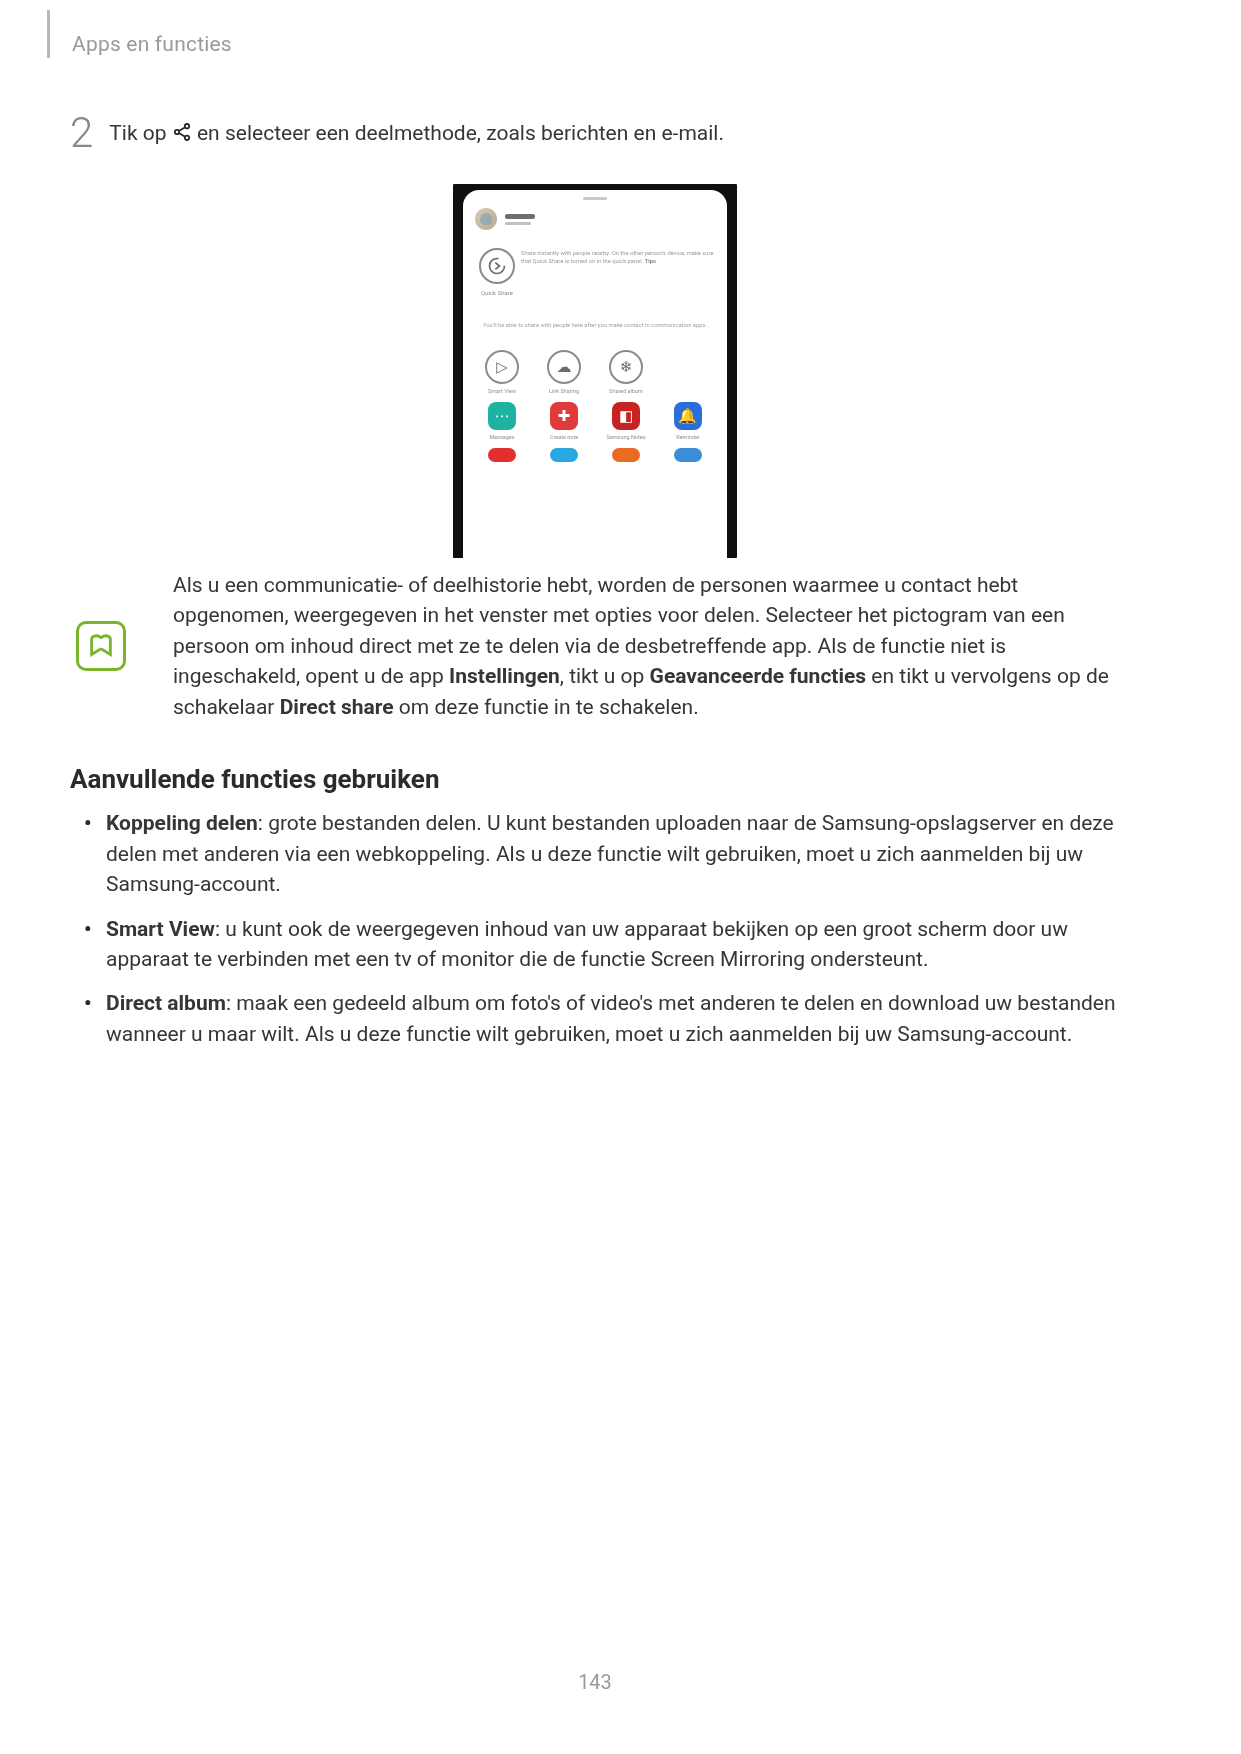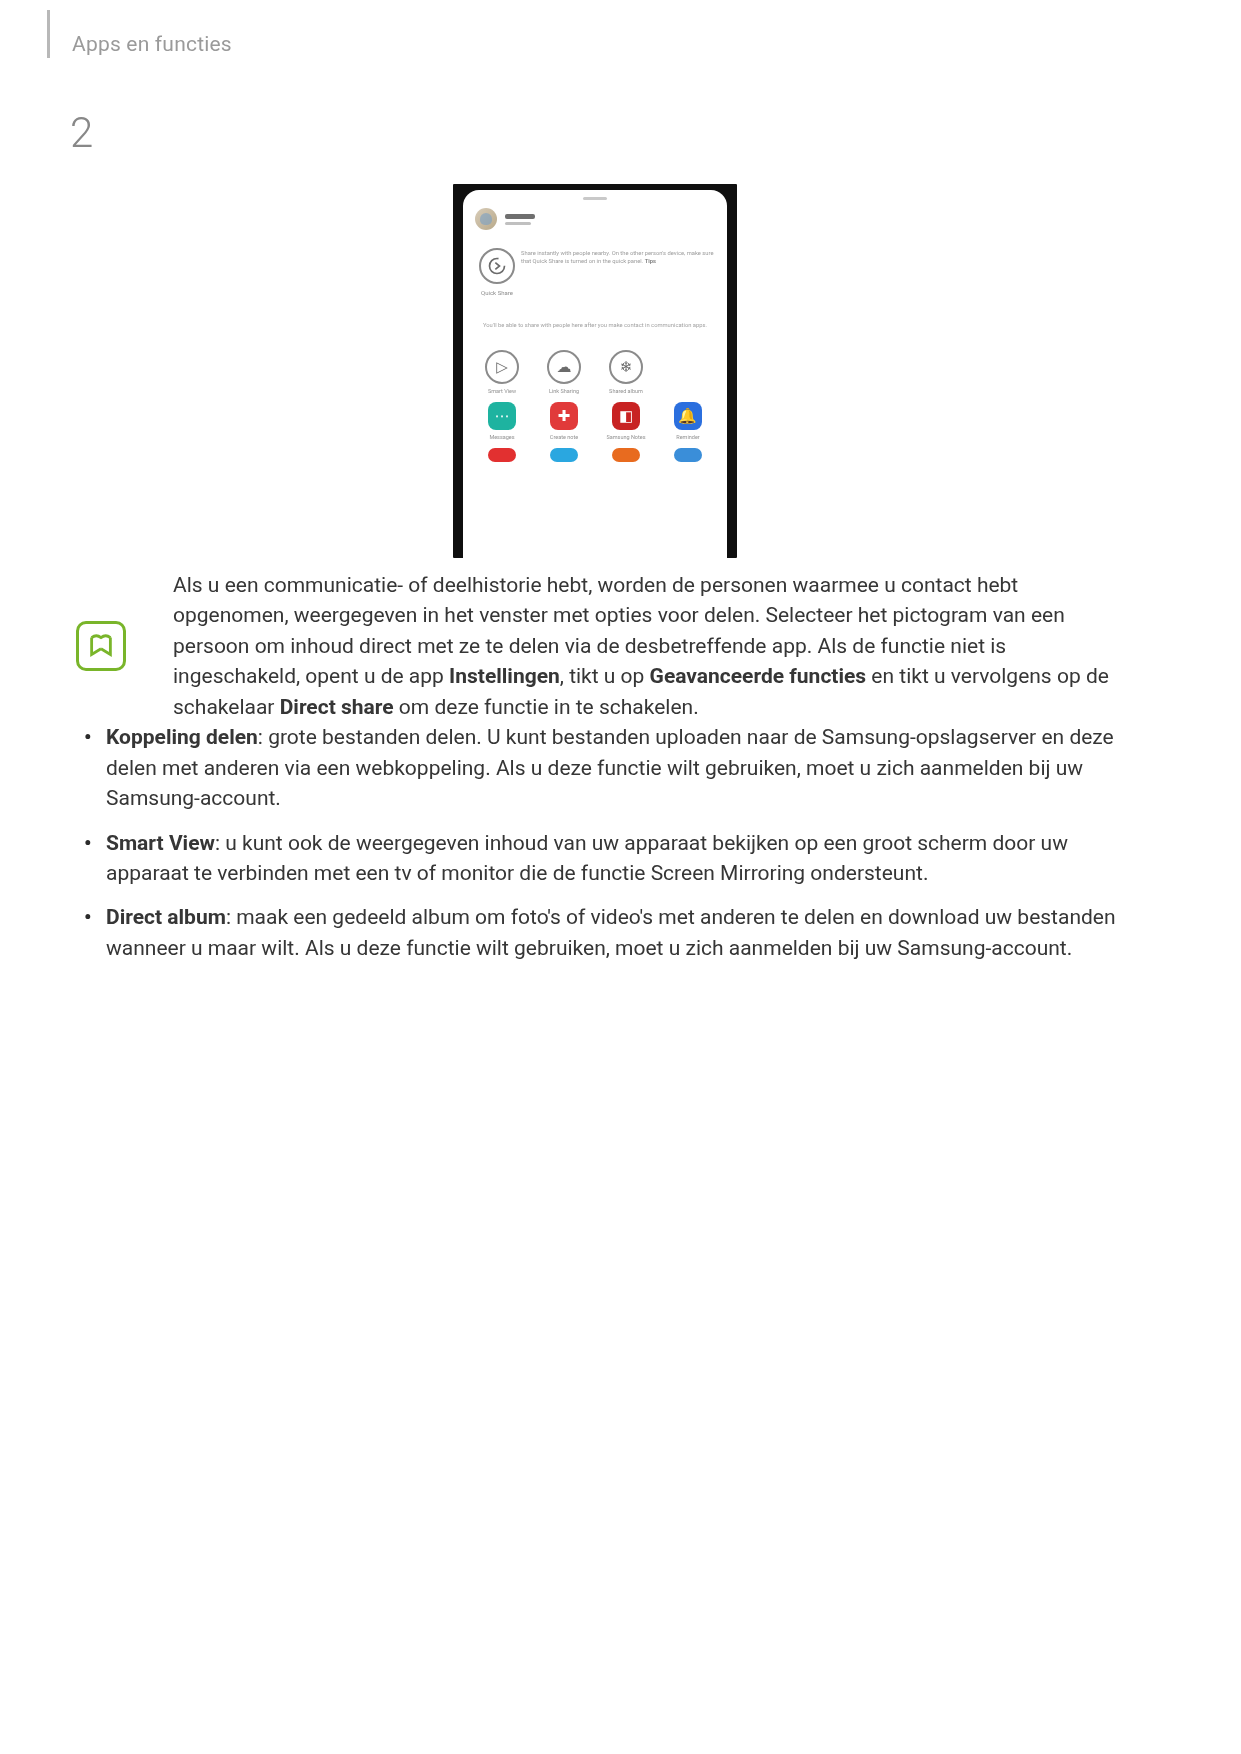--- a/index.html
+++ b/index.html
@@ -273,20 +273,33 @@
 </style>
 </head>
 <body>
 
 <div class="page">
   <div class="header-rule"></div>
   <div class="header-title">Apps en functies</div>
 
   <div class="step-row">
     <div class="step-num">2</div>
+    <div class="step-text">
+      <span>Tik op </span>
+      <span class="share-icon">
+        <svg viewBox="0 0 24 24" fill="none" stroke="#2b2b2b" stroke-width="2.2">
+          <circle cx="18" cy="5" r="2.6"></circle>
+          <circle cx="6" cy="12" r="2.6"></circle>
+          <circle cx="18" cy="19" r="2.6"></circle>
+          <line x1="8.3" y1="10.7" x2="15.7" y2="6.3"></line>
+          <line x1="8.3" y1="13.3" x2="15.7" y2="17.7"></line>
+        </svg>
+      </span>
+      <span> en selecteer een deelmethode, zoals berichten en e-mail.</span>
+    </div>
   </div>
 
   <div class="figure-wrap">
     <div class="phone-shot">
       <div class="sheet">
         <div class="sheet-handle"></div>
         <div class="sheet-header">
           <div class="avatar"></div>
           <div class="sheet-header-text">
             <div class="line-lg"></div>
@@ -362,19 +375,21 @@
     <div class="note-icon">
       <svg viewBox="0 0 32 32">
           <path d="M6 7 L6 25 L16 19 M26 7 L26 25 L16 19 M6 7 Q11 3 16 7 Q21 3 26 7"></path>
         </svg>
     </div>
     <div class="note-text">
       <span>Als u een communicatie- of deelhistorie hebt, worden de personen waarmee u contact hebt opgenomen, weergegeven in het venster met opties voor delen. Selecteer het pictogram van een persoon om inhoud direct met ze te delen via de desbetreffende app. Als de functie niet is ingeschakeld, opent u de app </span><span class="bold">Instellingen</span><span>, tikt u op </span><span class="bold">Geavanceerde functies</span><span> en tikt u vervolgens op de schakelaar </span><span class="bold">Direct share</span><span> om deze functie in te schakelen.</span>
     </div>
   </div>
 
+  <h3 class="sub">Aanvullende functies gebruiken</h3>
   <ul class="opts">
     <li><span class="bold">Koppeling delen</span><span>: grote bestanden delen. U kunt bestanden uploaden naar de Samsung-opslagserver en deze delen met anderen via een webkoppeling. Als u deze functie wilt gebruiken, moet u zich aanmelden bij uw Samsung-account.</span></li>
     <li><span class="bold">Smart View</span><span>: u kunt ook de weergegeven inhoud van uw apparaat bekijken op een groot scherm door uw apparaat te verbinden met een tv of monitor die de functie Screen Mirroring ondersteunt.</span></li>
     <li><span class="bold">Direct album</span><span>: maak een gedeeld album om foto's of video's met anderen te delen en download uw bestanden wanneer u maar wilt. Als u deze functie wilt gebruiken, moet u zich aanmelden bij uw Samsung-account.</span></li>
   </ul>
 
+  <div class="pagenum">143</div>
 </div>
 
 </body></html>

